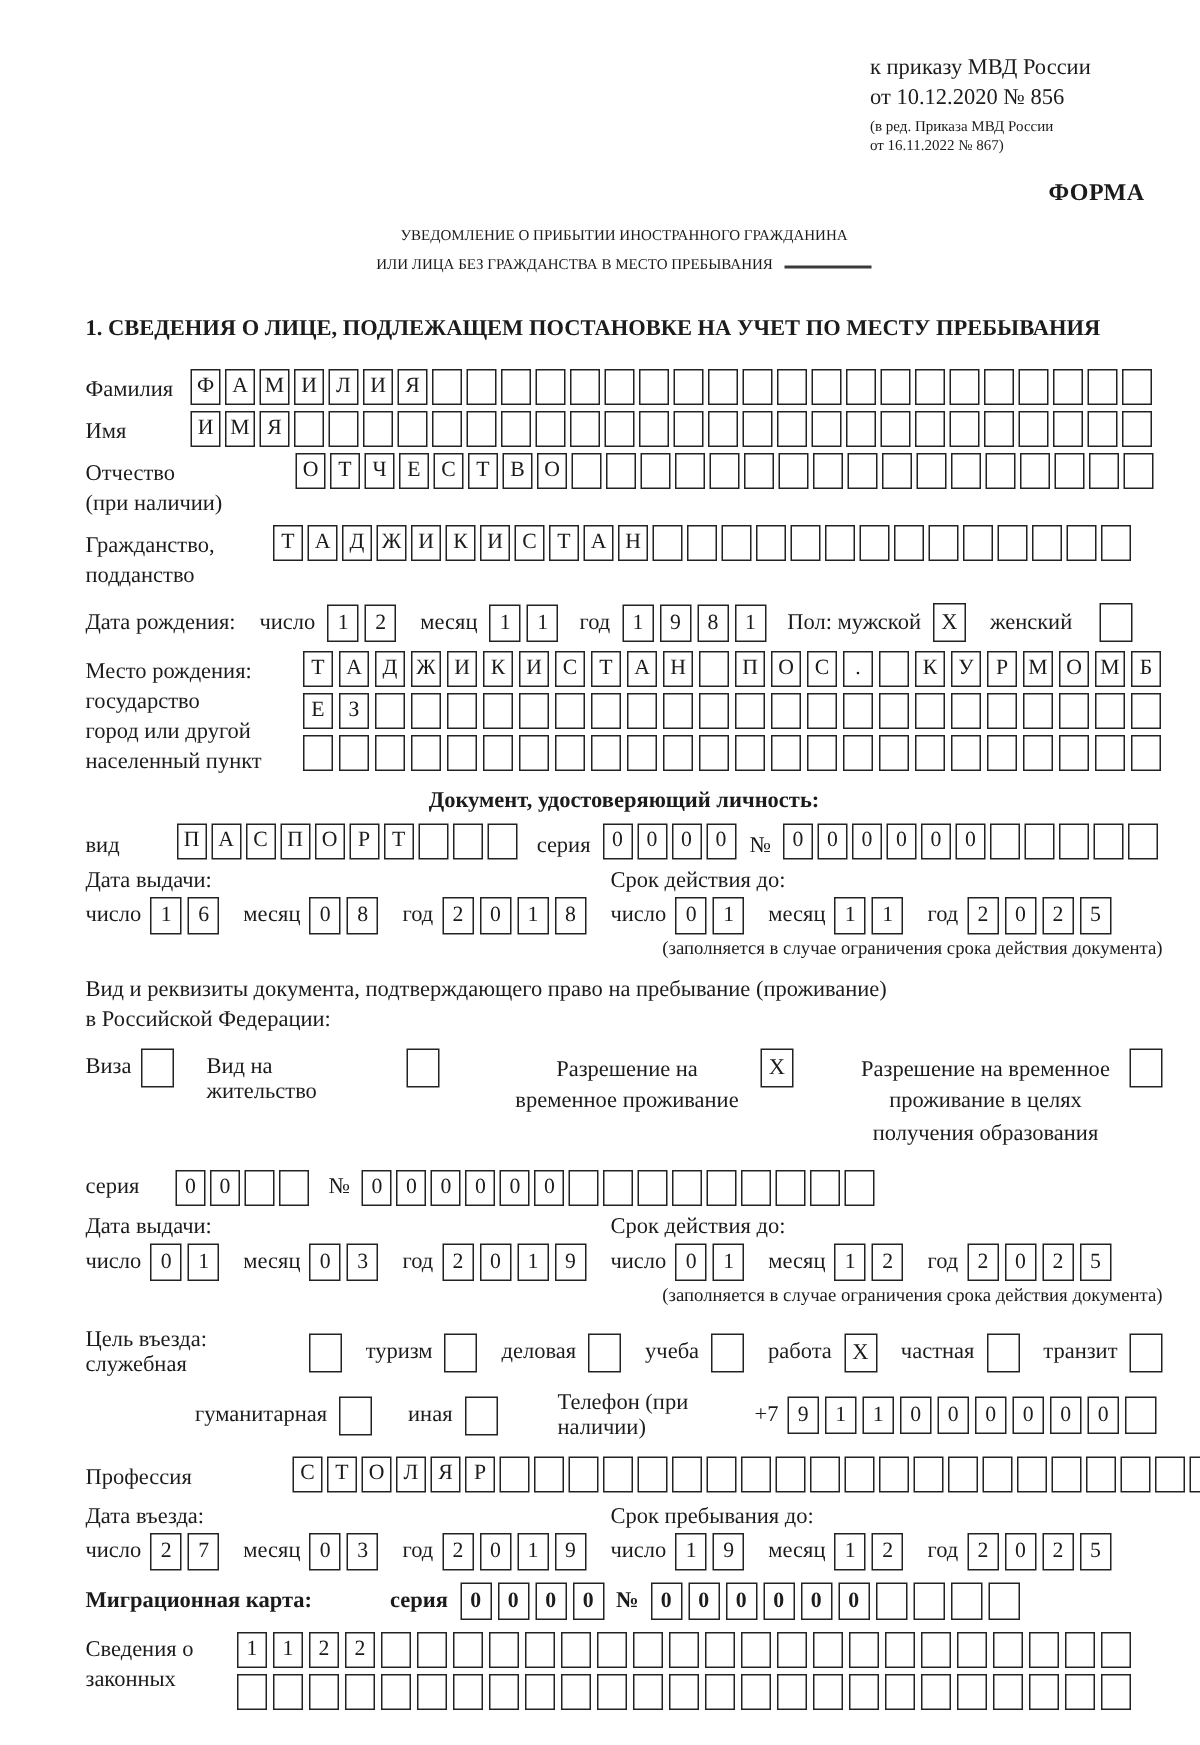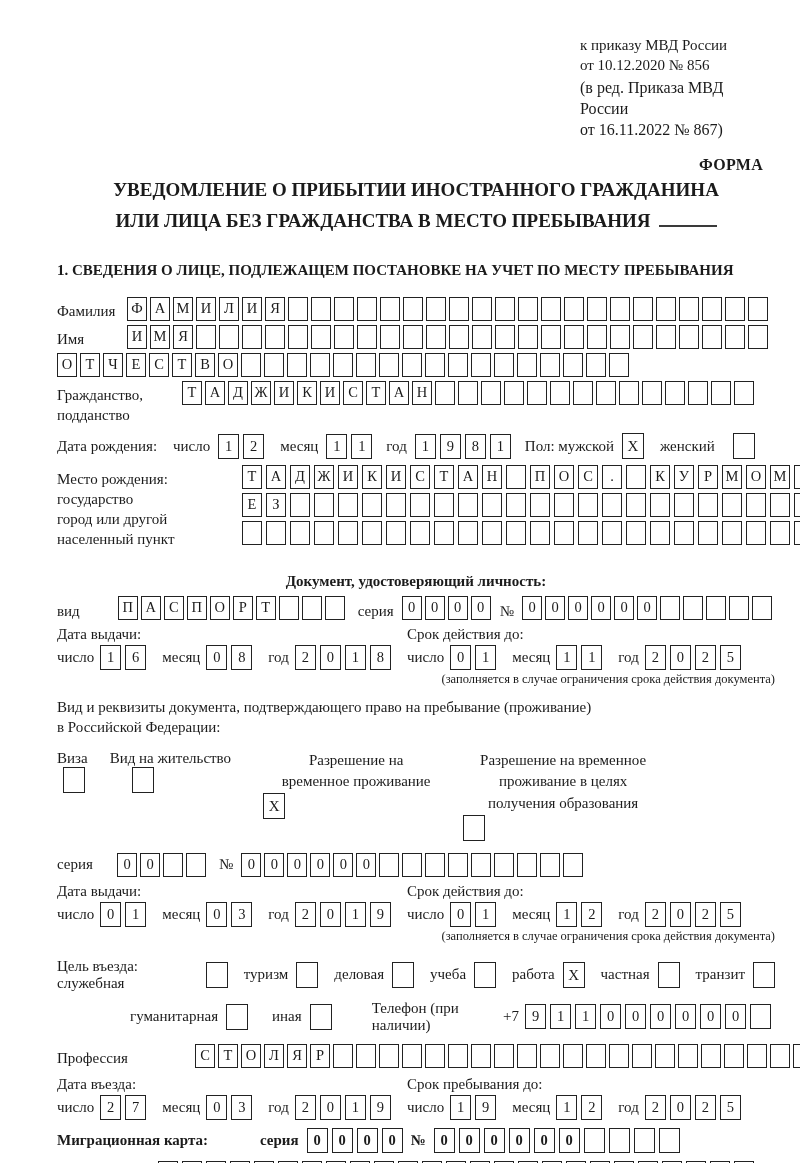--- a/index.html
+++ b/index.html
@@ -6,24 +6,24 @@
   html,body { background:#ffffff; }
   body {
     width:800px; height:1163px; overflow:hidden;
     font-family:"Liberation Serif", serif; color:#1b1b1b;
     font-size:15px;
   }
   .page { width:800px; height:1163px; padding:36px 25px 0 57px; background:#fff; }
 
   
   .hdr { width:195px; margin-left:auto; line-height:1.3; font-size:15px; }
-  .hdr .ed { font-size:16px; margin-top:3px; line-height:1.3; }
+  .hdr .ed { font-size:10px; margin-top:3px; line-height:1.3; }
   .forma { text-align:right; font-weight:bold; font-size:16px; margin:16px 12px 0 0; letter-spacing:.3px; }
 
-  .title { text-align:center; font-weight:bold; font-size:19px; line-height:1.6; margin-top:1px; }
+  .title { text-align:center; font-weight:normal; font-size:10px; line-height:1.6; margin-top:12px; }
   .tline { display:inline-block; width:58px; height:13px; border-bottom:2px solid #3a3a3a; margin-left:8px; }
   .sec { font-weight:bold; font-size:15px; margin-top:26px; margin-bottom:18px; }
 
   .frow { display:flex; align-items:flex-start; margin-bottom:4px; }
   .lbl { flex:none; padding-top:4px; line-height:20px; }
   .w70{width:70px} .w98{width:98px} .w101{width:101px}
   .w125{width:125px} .w140{width:140px} .w145{width:145px}
 
   .cells { display:flex; flex-wrap:nowrap; }
   .cell {
@@ -36,34 +36,34 @@
 
   .cbox {
     flex:none; display:inline-block; width:22px; height:26px;
     border:1.6px solid #222; text-align:center; line-height:24px;
     font-size:15px; background:#fff;
   }
 
   .drow { align-items:center; margin-top:8px; }
   .drow > .dlbl { margin:0 8px 0 0; }
 
-  .dochead { text-align:center; font-weight:bold; margin:24px 0 6px; font-size:15px; }
+  .dochead { text-align:center; font-weight:bold; margin:8px 0 6px; font-size:15px; }
 
   .datepair { display:flex; margin-top:6px; }
   .dp-col1 { width:350px; }
   .dp-col2 { flex:1; }
   .dp-head { margin-bottom:2px; }
   .dgroup { display:flex; align-items:center; }
   .dgroup .dlbl { margin-right:6px; }
   .dgroup .ml { margin-left:12px; }
   .note-r { text-align:right; font-size:12.5px; margin-top:2px; }
 
   .ptext { line-height:1.35; margin-top:10px; }
   .permitrow { display:flex; align-items:flex-start; margin-top:8px; }
-  .pitem { display:flex; align-items:flex-start;flex-direction:column; }
+  .pitem { display:flex; align-items:flex-start; }
   .pitem .txt { padding-top:4px; }
   .pitem .ctr { text-align:center; line-height:1.45;margin-left:24px; }
   .pw150 { width:158px; }
   .pw175 { width:172px; }
   .pitem .cbox { margin-left:10px; }
 
   .purpose { display:flex; align-items:center; margin-top:14px; }
   .purpose .dlbl { margin-right:8px; }
   .purpose .cbox { margin-right:16px; }
   .purpose .cbox:last-child { margin-right:0; }
@@ -157,20 +157,24 @@
         <span class="cell"></span>
         <span class="cell"></span>
         <span class="cell"></span>
         <span class="cell"></span>
         <span class="cell"></span>
         <span class="cell"></span>
       </span>
   </div>
 
   <div class="frow">
+    <span class="lbl w140">
+      <span>Отчество</span><br>
+      <span>(при наличии)</span>
+    </span>
     <span class="cells">
         <span class="cell">О</span>
         <span class="cell">Т</span>
         <span class="cell">Ч</span>
         <span class="cell">Е</span>
         <span class="cell">С</span>
         <span class="cell">Т</span>
         <span class="cell">В</span>
         <span class="cell">О</span>
         <span class="cell"></span>
@@ -245,21 +249,21 @@
         <span class="cell">9</span>
         <span class="cell">8</span>
         <span class="cell">1</span>
       </span>
     <span class="dlbl" style="margin-left:10px">Пол: мужской</span>
     <span class="cbox">X</span>
     <span class="dlbl" style="margin-left:16px">женский</span>
     <span class="cbox" style="margin-left:10px"></span>
   </div>
 
-  <div class="frow" style="margin-top:6px;gap:40px;">
+  <div class="frow" style="margin-top:6px;">
     <span class="lbl w145">
       <span>Место рождения:</span><br>
       <span>государство</span><br>
       <span>город или другой</span><br>
       <span>населенный пункт</span>
     </span>
     <span class="colrows">
       <span class="cells sp">
           <span class="cell">Т</span>
           <span class="cell">А</span>

